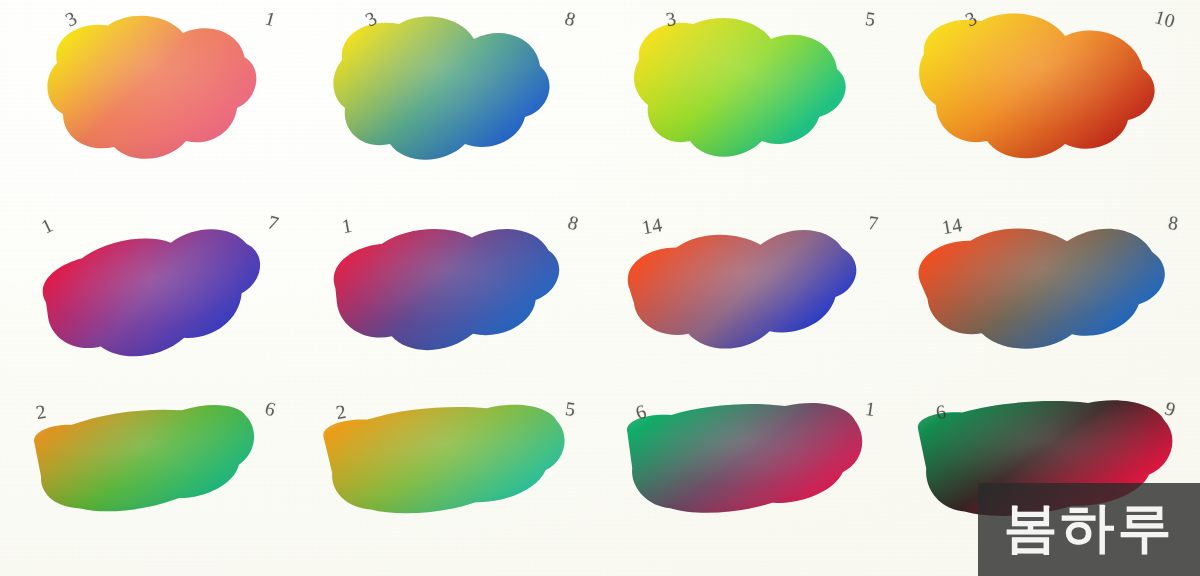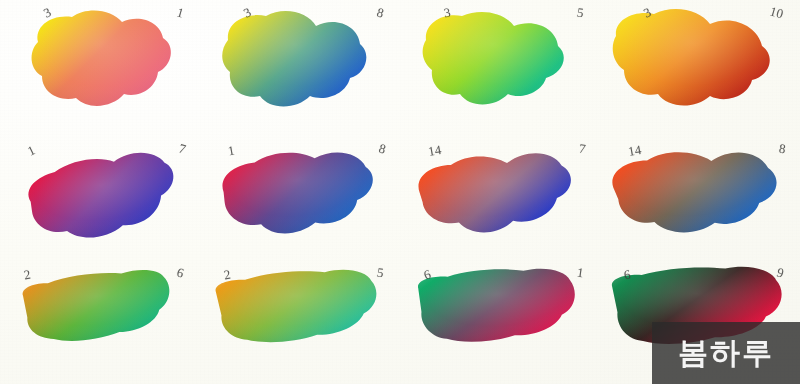--- a/index.html
+++ b/index.html
@@ -60,21 +60,21 @@
   #watermark{
     position:absolute;
     left:652px;top:322px;
     width:148px;height:62px;
     background:rgba(42,42,42,.80);
     display:flex;align-items:center;justify-content:center;
   }
   #watermark .wm-text{
     color:#f4f4f4;
     font-family:"DejaVu Sans", sans-serif;
-    font-size:30px;
+    font-size:36px;
     font-weight:700;
     letter-spacing:2px;
     line-height:1;
   }
 </style>
 </head>
 <body>
 
 <div id="paper"></div>
 <div id="grain"></div>

